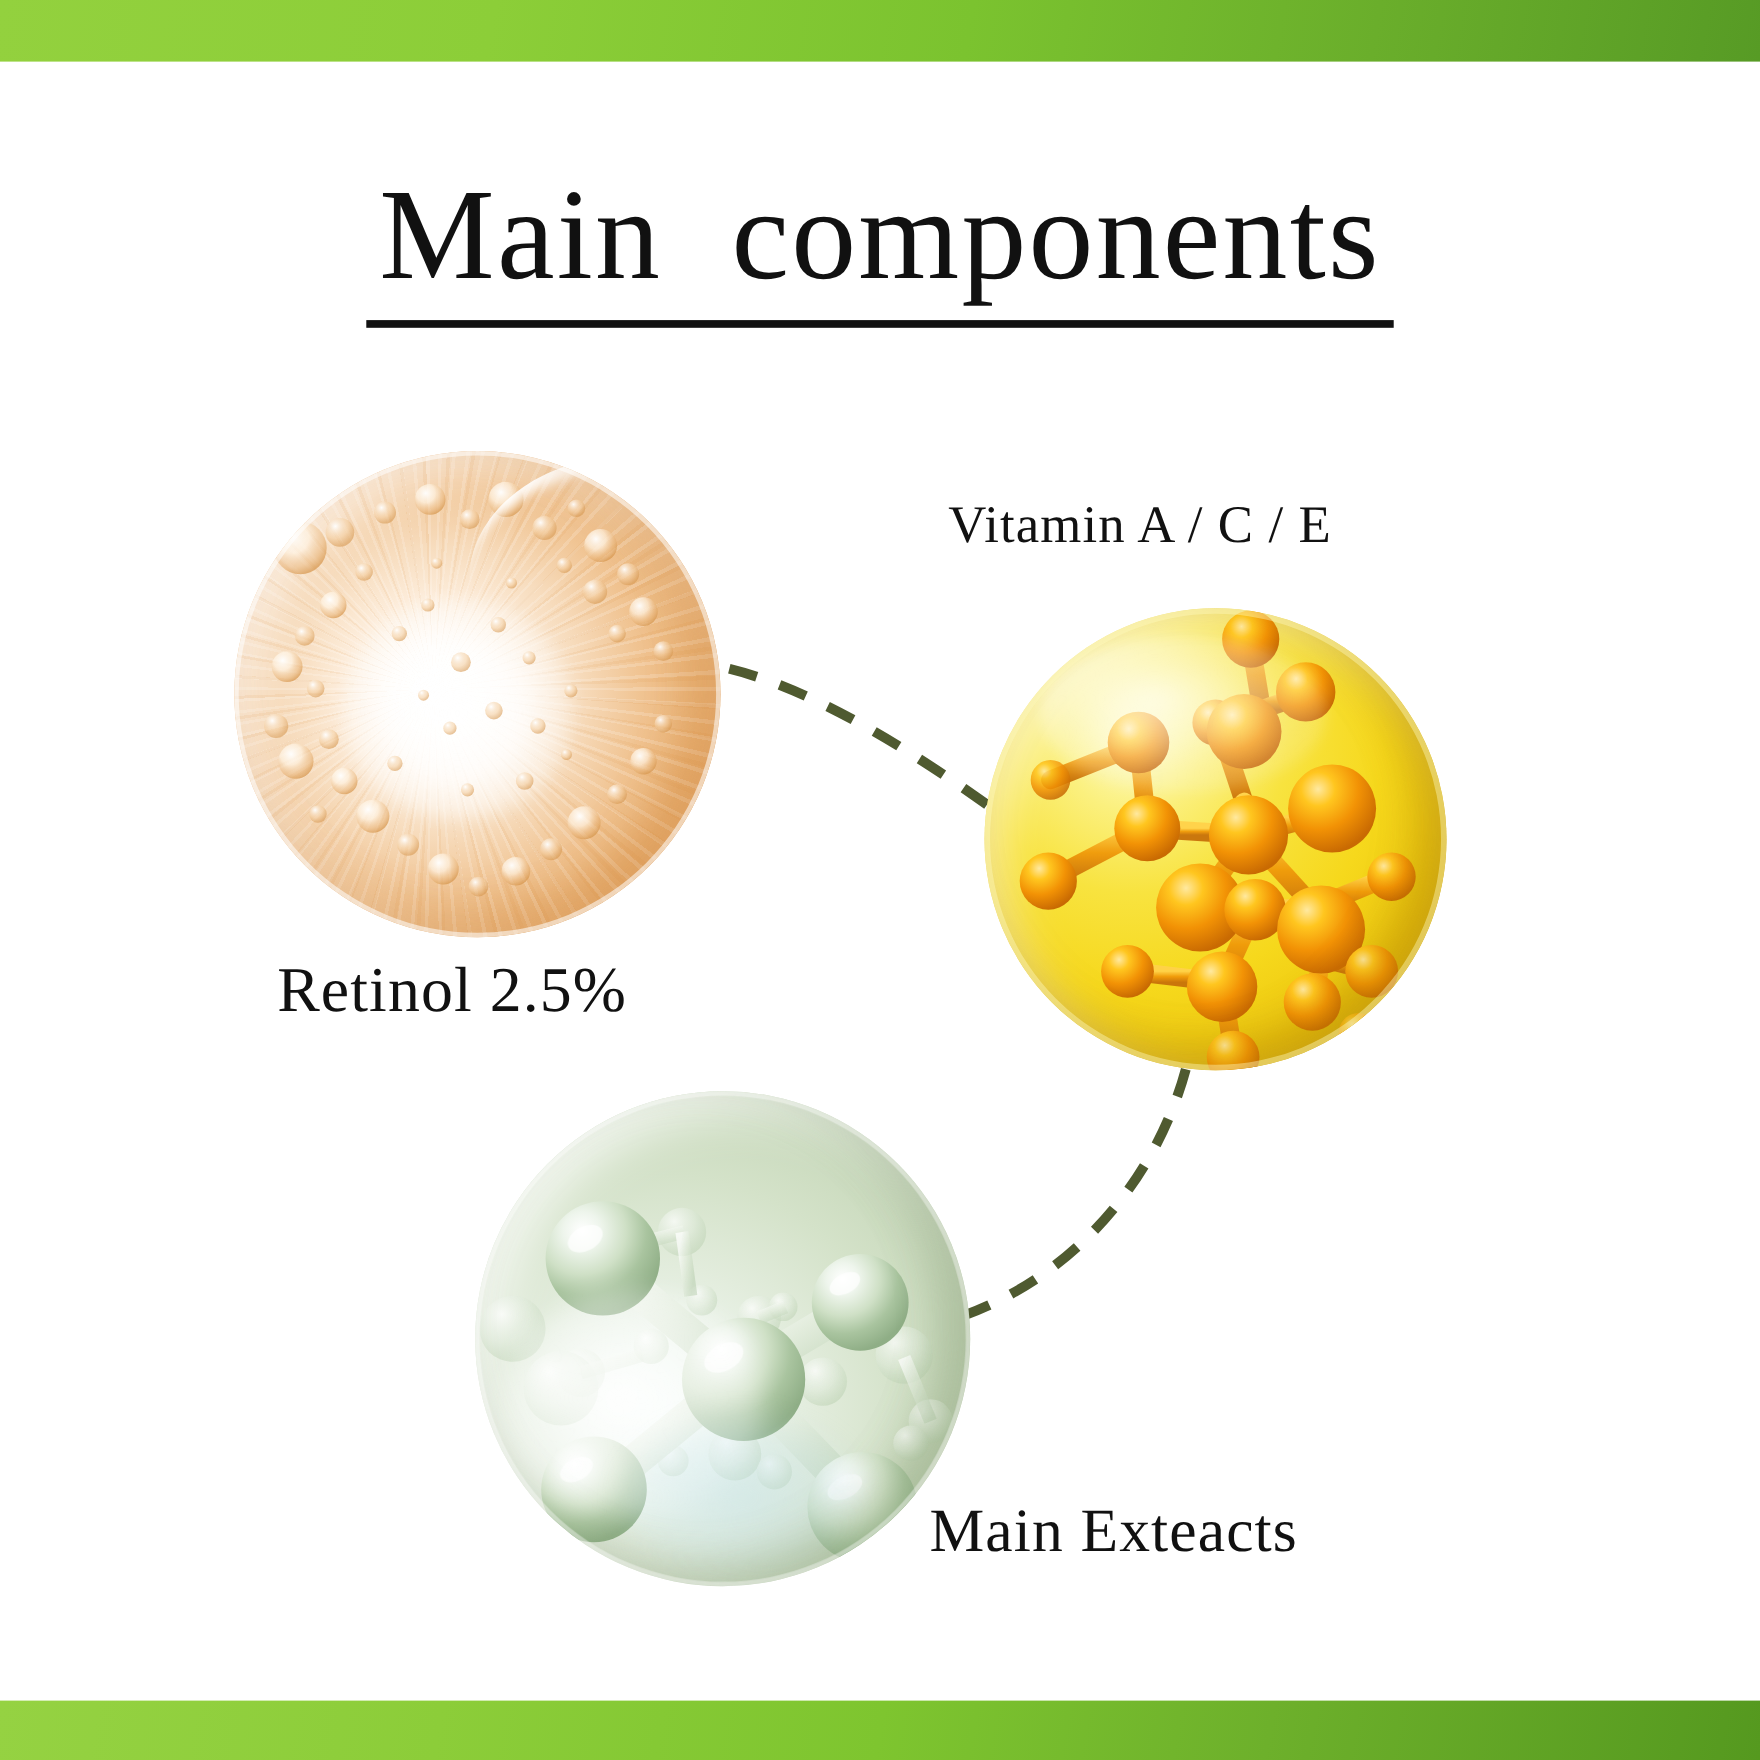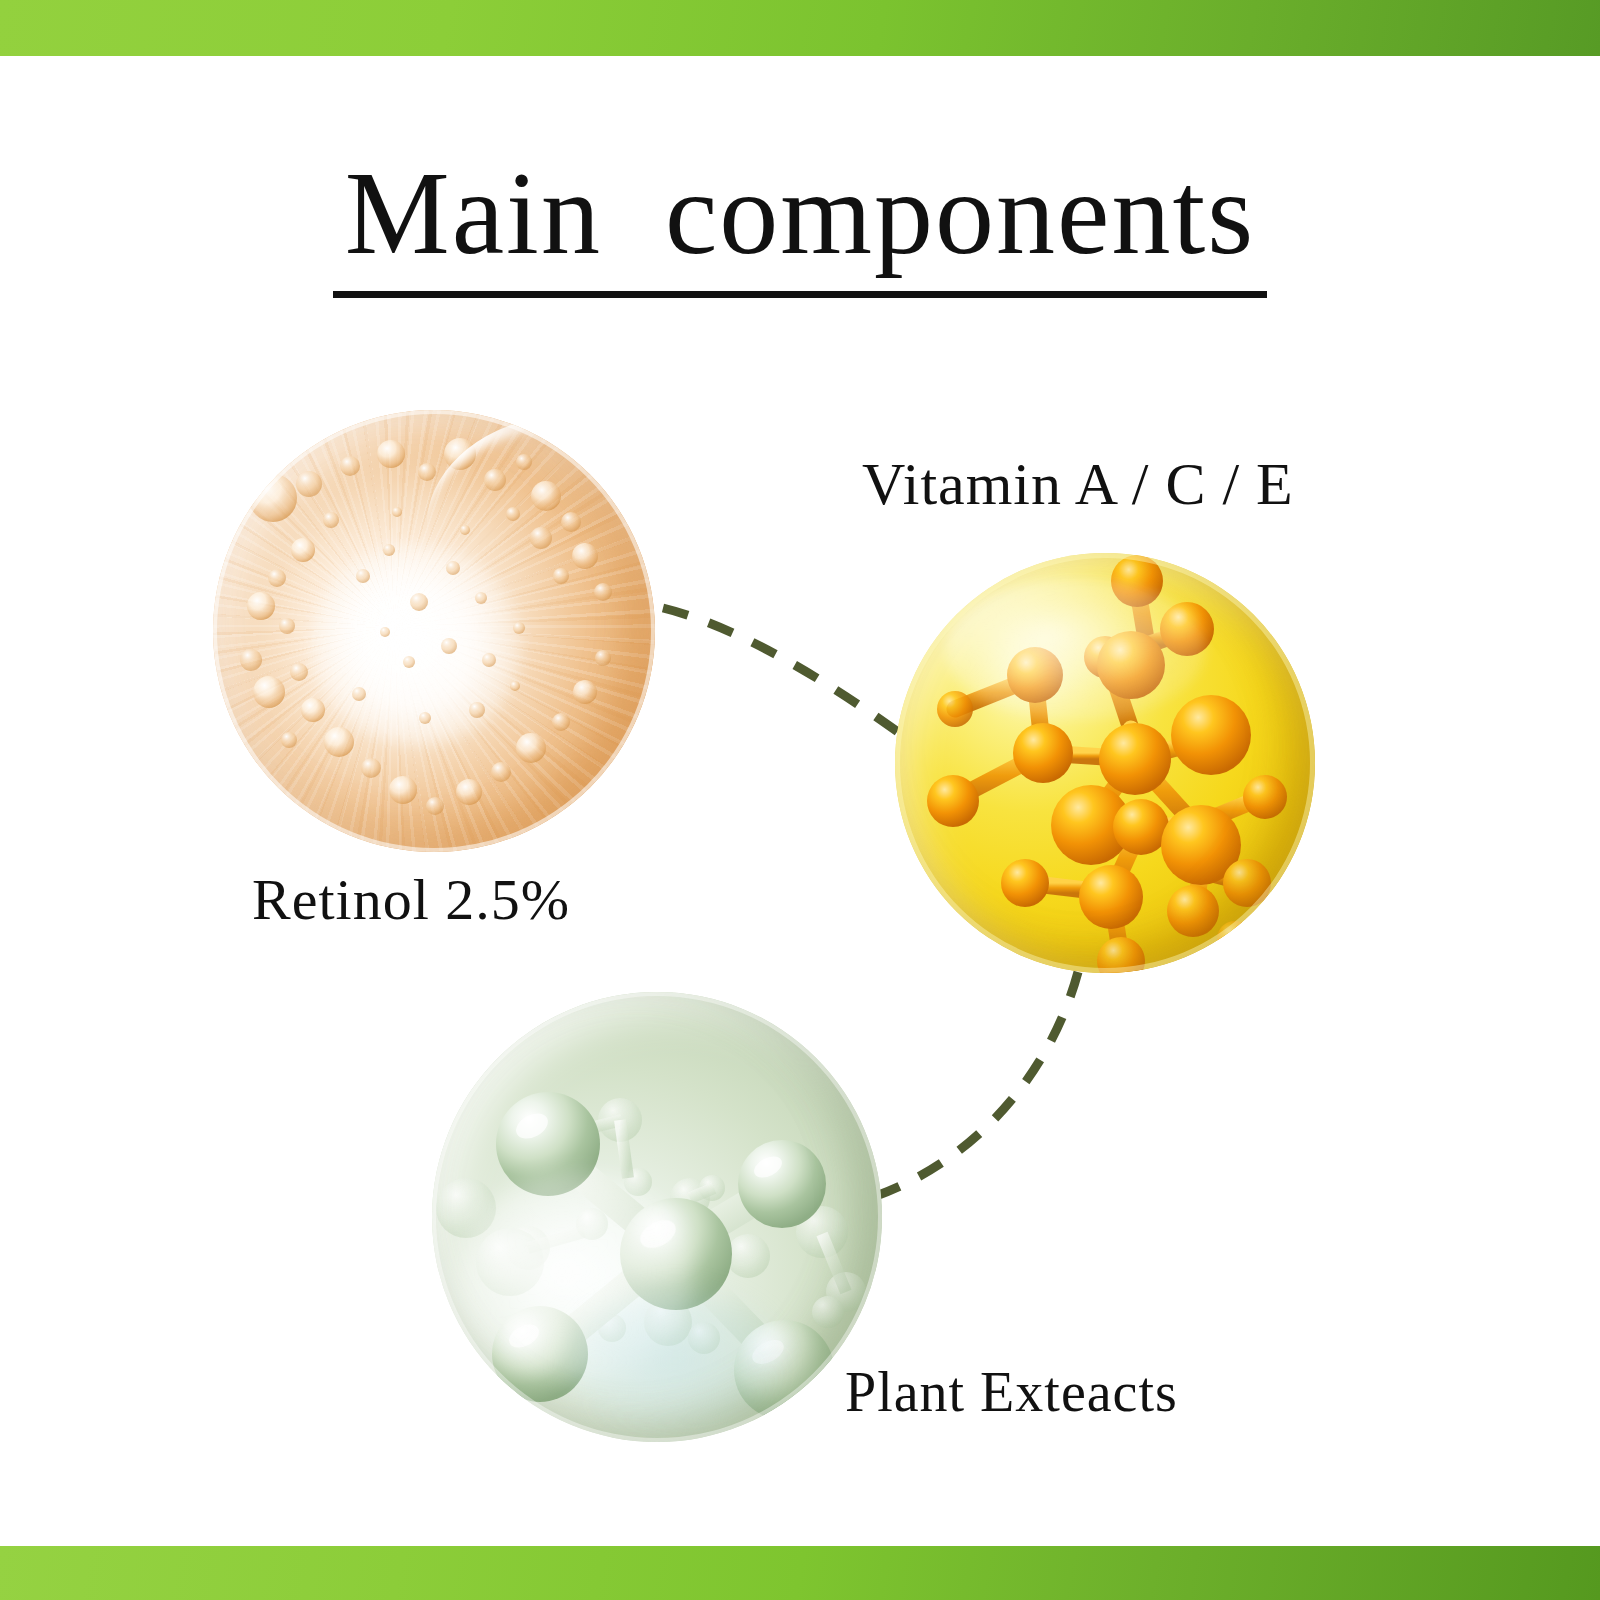--- a/index.html
+++ b/index.html
@@ -171,21 +171,21 @@
   }
 
   .mol-layer { position: absolute; inset: 0; }
 
   
   .label {
     position: absolute;
     color: #111111;
     white-space: pre;
   }
-  .label-vitamin { left: 862px; top: 450px; font-size: 60px; letter-spacing: 1px; }
+  .label-vitamin { left: 862px; top: 450px; font-size: 48px; letter-spacing: 1px; }
   .label-retinol { left: 252px; top: 866px; font-size: 58px; letter-spacing: 1px; }
   .label-plant   { left: 845px; top: 1360px; font-size: 56px; letter-spacing: 1px; }
 </style>
 </head>
 <body>
 
 <div id="stage">
 
   <div class="band top"></div>
   <div class="band bottom"></div>
@@ -407,15 +407,15 @@
         <ellipse cx="226" cy="242" rx="19" ry="12" transform="rotate(-28 226 242)"></ellipse>
       </g>
     </svg>
     <div class="plant-light"></div>
     <div class="plant-cool"></div>
     <div class="plant-rim"></div>
   </div>
 
   <div class="label label-vitamin">Vitamin A / C / E</div>
   <div class="label label-retinol">Retinol 2.5%</div>
-  <div class="label label-plant">Plant Exteacts</div>
+  <div class="label label-plant">Main Exteacts</div>
 
 </div>
 
 </body></html>

